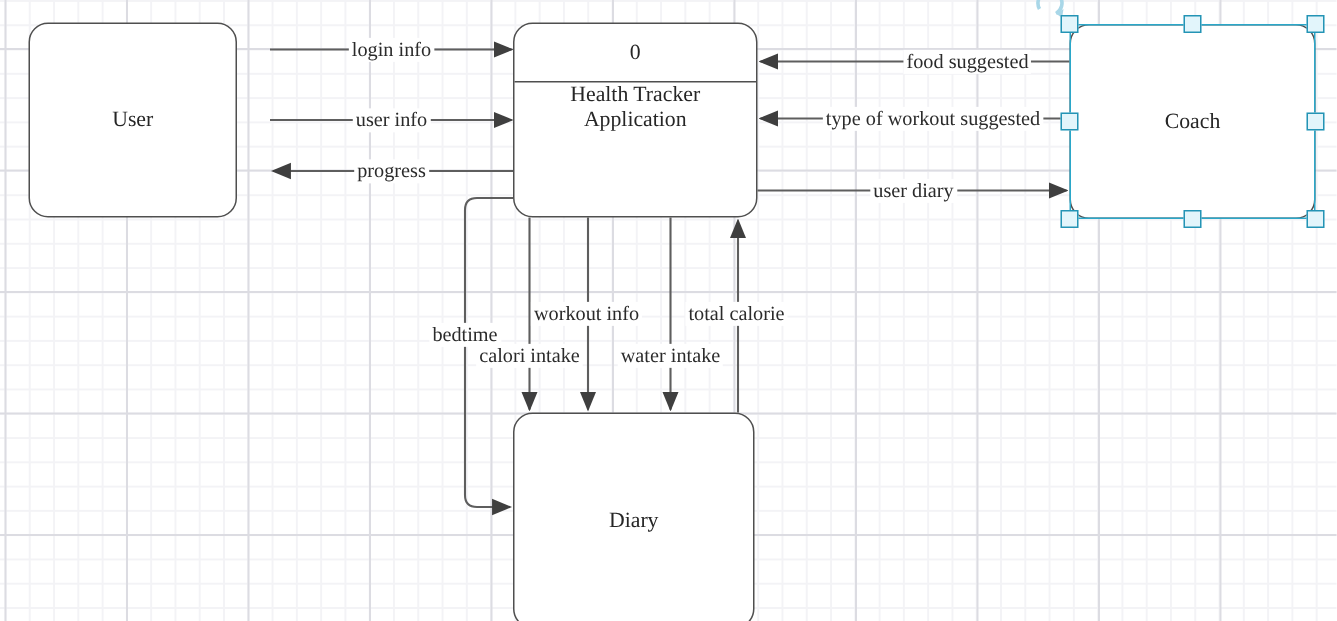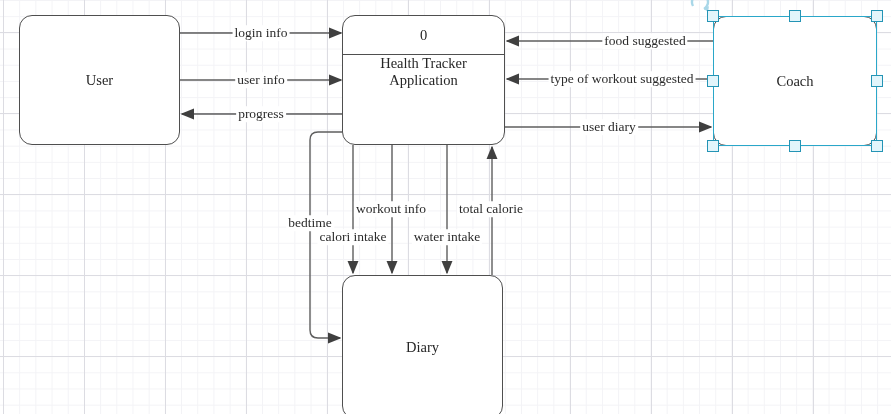--- a/index.html
+++ b/index.html
@@ -66,21 +66,21 @@
       <path d="M713,79 L507,79" marker-end="url(#arr)"></path>
       <path d="M505,127 L711,127" marker-end="url(#arr)"></path>
       <path d="M342,132 L318,132 Q310,132 310,140 L310,330 Q310,338 318,338 L340,338" marker-end="url(#arr)"></path>
       <path d="M353,145 L353,273" marker-end="url(#arr)"></path>
       <path d="M392,145 L392,273" marker-end="url(#arr)"></path>
       <path d="M447,145 L447,273" marker-end="url(#arr)"></path>
       <path d="M492,275 L492,147" marker-end="url(#arr)"></path>
     </g>
   </svg>
 
-  <div class="node" style="left:19px;top:15px;width:161px;height:130px;">
+  <div class="node" style="left:19px;top:15px;width:139px;height:130px;">
     <span class="node-label">User</span>
   </div>
 
   <div class="node process-node" style="left:342px;top:15px;width:163px;height:130px;">
     <div class="process-top">
       <span class="node-label">0</span>
     </div>
     <div class="process-body">
       <span class="node-label">Health Tracker Application</span>
     </div>

